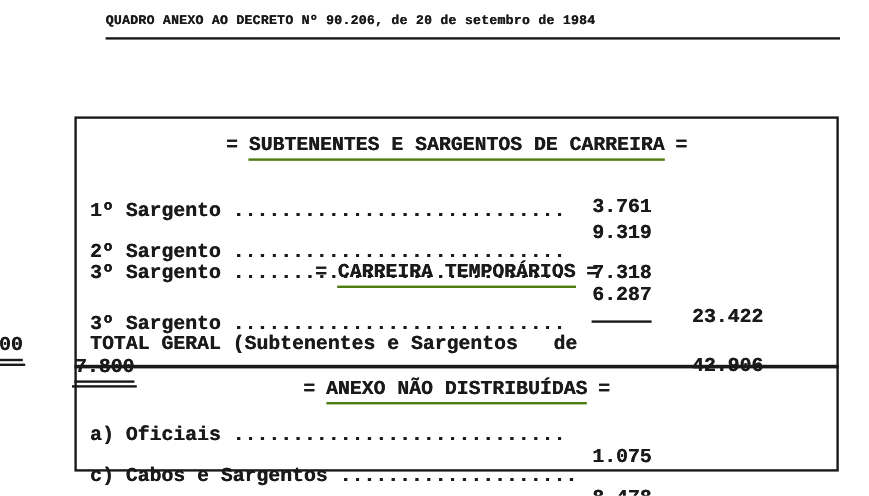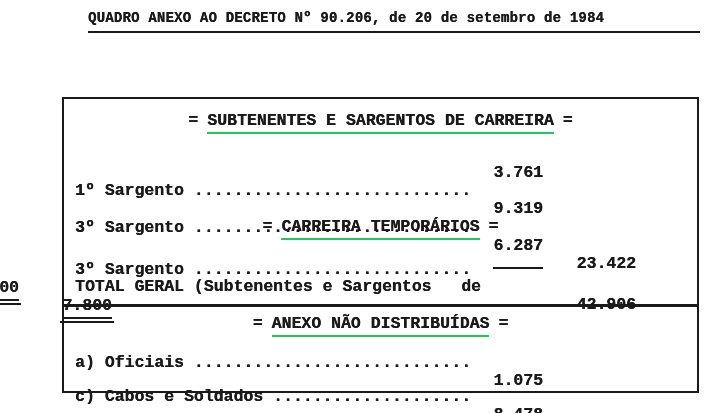--- a/index.html
+++ b/index.html
@@ -18,21 +18,21 @@
   }
   .page {
     position: absolute;
     inset: 0;
   }
   .doc-title {
     position: absolute;
     left: 88px;
     top: 9px;
     width: 612px;
-    font-size: 14px;
+    font-size: 11px;
     line-height: 19px;
     letter-spacing: 0.2px;
     white-space: pre;
     padding-bottom: 3px;
     border-bottom: 2px solid #1a1a1a;
     text-shadow: 0.3px 0 0 currentColor;
   }
   .box {
     position: absolute;
     left: 62px;
@@ -45,21 +45,21 @@
   }
   .hdg {
     position: absolute;
     left: 0;
     width: 100%;
     text-align: center;
     white-space: pre;
     text-shadow: 0.3px 0 0 currentColor;
   }
   .hdg .hu {
-    border-bottom: 2px solid #22c55e;
+    border-bottom: 2px solid #4d7c0f;
     padding-bottom: 2px;
     margin: 0 9px;
     text-align: center;
   }
   .row {
     position: absolute;
     left: 0;
     right: 0;
     height: 18px;
     white-space: pre;
@@ -100,23 +100,27 @@
 
   <div class="doc-title">QUADRO ANEXO AO DECRETO Nº 90.206, de 20 de setembro de 1984</div>
 
   <div class="box">
 
     <div class="hdg" style="top:13px"><span class="eq">=</span><span class="hu">SUBTENENTES E SARGENTOS DE CARREIRA</span><span class="eq">=</span></div>
 
     <div class="row" style="top:47px">
       <span class="v1">3.761</span>
     </div>
-    <div class="row" style="top:65px">
+    <div class="row" style="top:50px">
       <span class="lbl">1º Sargento ............................</span>
       <span class="v1">9.319</span>
+    </div>
+    <div class="row" style="top:84px">
+      <span class="lbl">2º Sargento ............................</span>
+      <span class="v1">7.318</span>
     </div>
     <div class="row" style="top:102px">
       <span class="lbl">3º Sargento ............................</span>
       <span class="v1 ul">6.287</span>
       <span class="v2">23.422</span>
     </div>
 
     <div class="hdg" style="top:119px"><span class="eq">=</span><span class="hu">CARREIRA TEMPORÁRIOS</span><span class="eq">=</span></div>
 
     <div class="row" style="top:144px">
@@ -133,19 +137,19 @@
 
     <div class="divider"></div>
 
     <div class="hdg" style="top:216px"><span class="eq">=</span><span class="hu">ANEXO NÃO DISTRIBUÍDAS</span><span class="eq">=</span></div>
 
     <div class="row" style="top:237px">
       <span class="lbl">a) Oficiais ............................</span>
       <span class="v1">1.075</span>
     </div>
     <div class="row" style="top:271px">
-      <span class="lbl">c) Cabos e Soldados ....................</span>
+      <span class="lbl">c) Cabos e Sargentos ....................</span>
       <span class="v1 ul">8.478</span>
       
     </div>
 
   </div>
 </div>
 
 </body></html>

